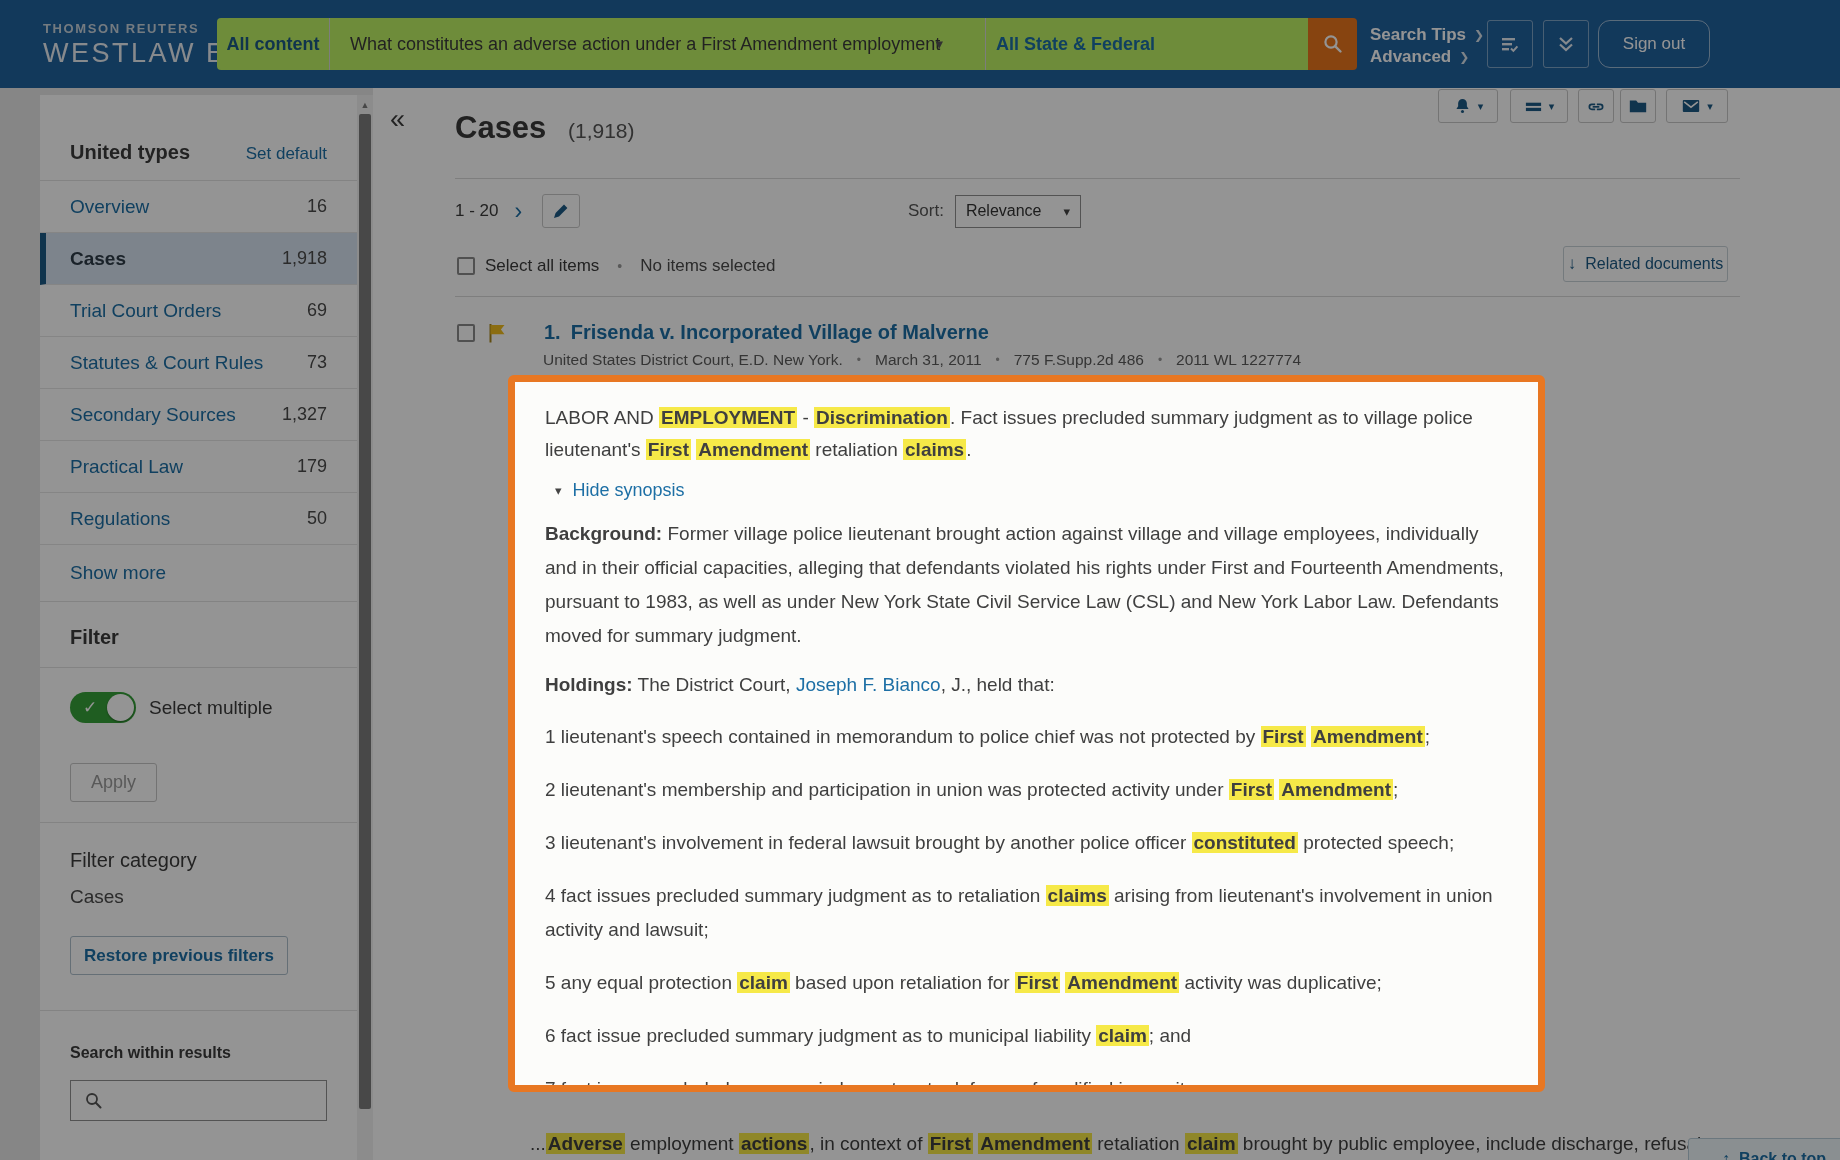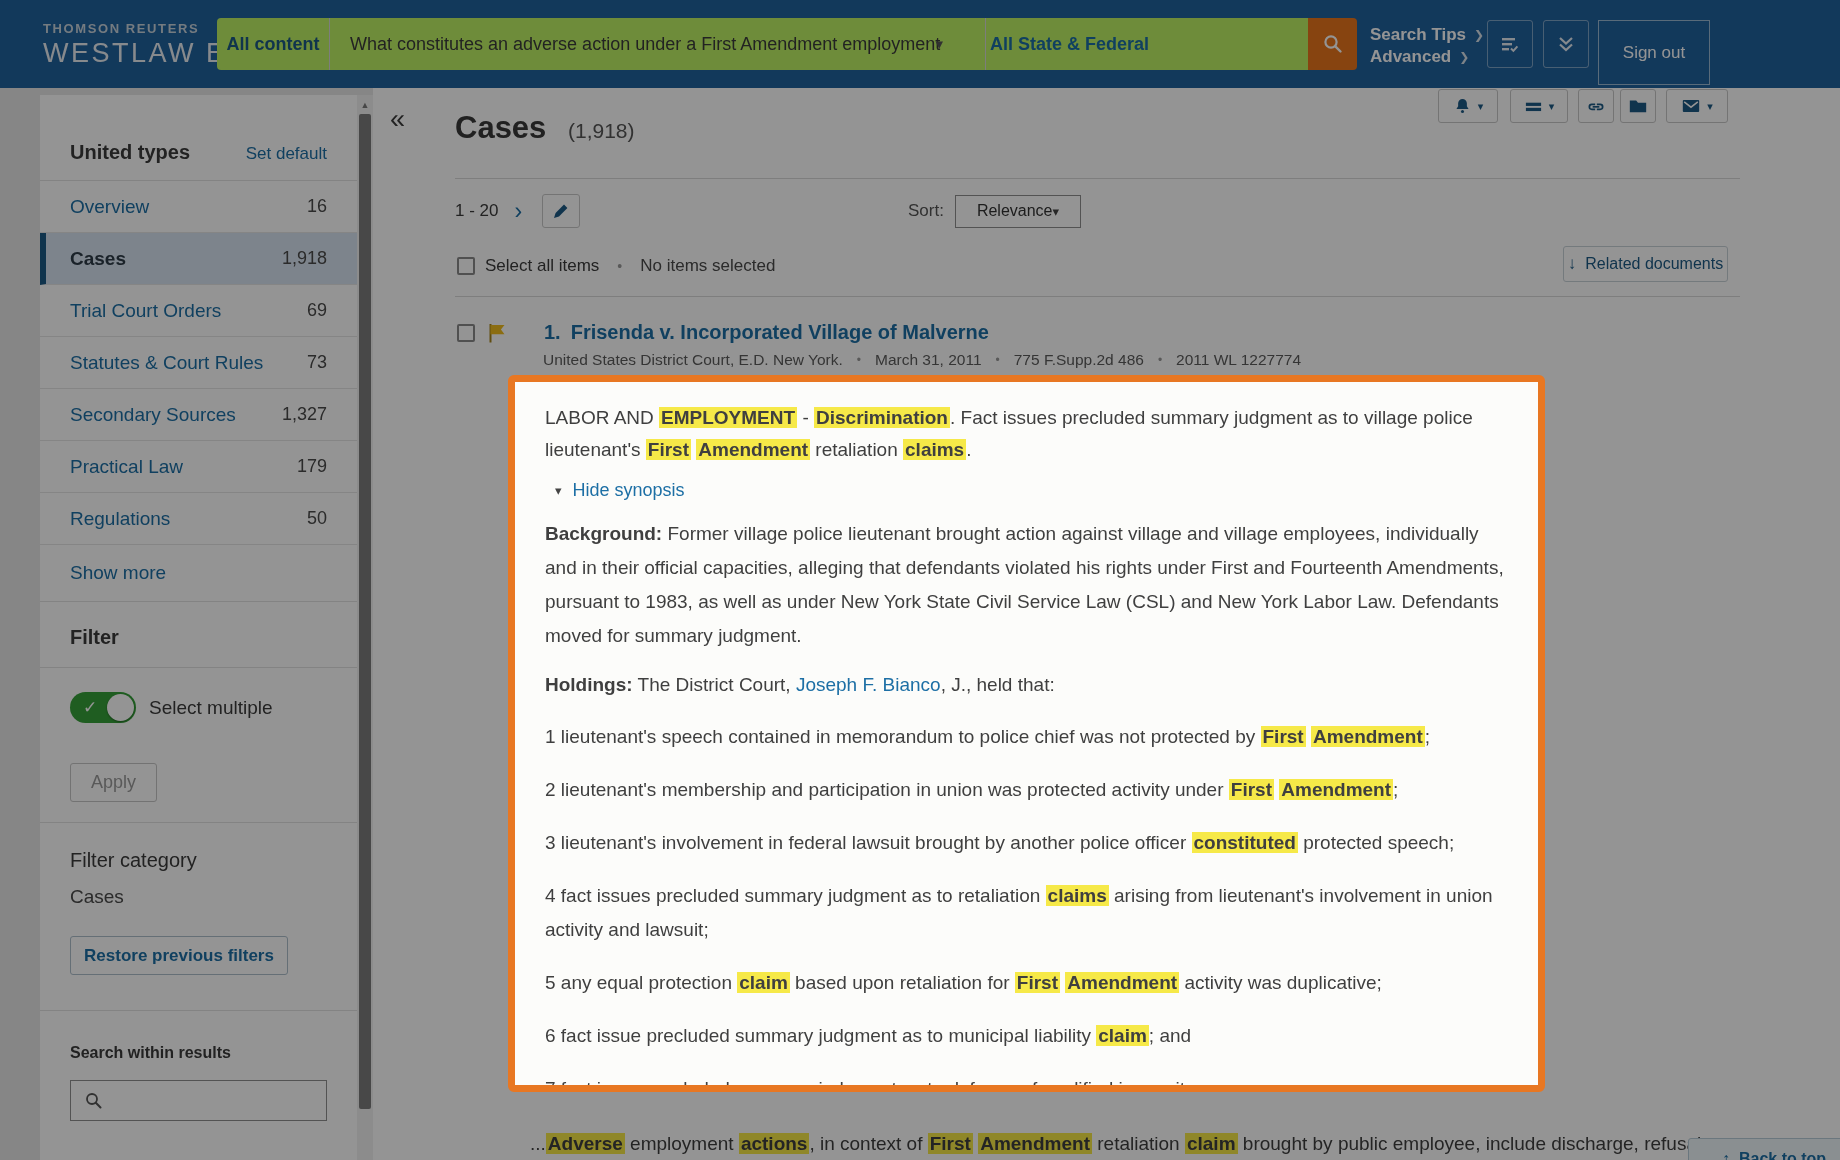--- a/index.html
+++ b/index.html
@@ -13,30 +13,30 @@
   .logo .l1{font-size:13px;font-weight:700;letter-spacing:1.6px;color:#c9d4dd;margin-bottom:5px;}
   .logo .l2{font-size:27px;font-weight:400;letter-spacing:2.5px;color:#e9eef3;}
   .search-strip{position:absolute;left:217px;top:18px;width:1091px;height:52px;background:#bef264;
                 border-radius:4px 0 0 4px;display:flex;align-items:stretch;}
   .all-content{width:113px;display:flex;align-items:center;justify-content:center;
                border-right:1px solid #d8d8d8;color:#1d5a85;font-size:18px;font-weight:600;cursor:pointer;}
   .query{flex:1;position:relative;display:flex;align-items:center;padding-left:20px;
          font-size:18px;color:#3c3c3c;white-space:nowrap;overflow:hidden;}
   .query .caret{position:absolute;right:42px;color:#555;font-size:15px;}
   .jurisdiction{width:323px;border-left:1px solid #d8d8d8;display:flex;align-items:center;
-                padding-left:4px;color:#1d6fa5;font-size:18px;font-weight:600;cursor:pointer;}
+                padding-left:10px;color:#1d6fa5;font-size:18px;font-weight:600;cursor:pointer;}
   .search-btn{position:absolute;left:1308px;top:18px;width:49px;height:52px;background:#e8761c;
               border-radius:0 4px 4px 0;display:flex;align-items:center;justify-content:center;cursor:pointer;}
   .hdr-links{position:absolute;left:1370px;top:24px;color:#fff;font-size:17px;font-weight:600;line-height:22px;}
   .hdr-links .row{display:flex;align-items:center;gap:8px;cursor:pointer;}
   .hdr-links .chev{font-size:12px;color:#d7e2ea;}
   .hdr-iconbtn{position:absolute;top:20px;width:46px;height:48px;border:1px solid rgba(255,255,255,.42);
                border-radius:3px;display:flex;align-items:center;justify-content:center;cursor:pointer;}
-  .signout{position:absolute;left:1598px;top:20px;width:112px;height:65px;border:1px solid rgba(255,255,255,.55);
-           border-radius:0;color:#fff;font-size:17px;display:flex;align-items:center;justify-content:center;cursor:pointer;}
+  .signout{position:absolute;left:1598px;top:20px;width:112px;height:48px;border:1px solid rgba(255,255,255,.55);
+           border-radius:12px;color:#fff;font-size:17px;display:flex;align-items:center;justify-content:center;cursor:pointer;}
 
   
   .sidebar{position:absolute;left:40px;top:95px;width:317px;height:1065px;background:#fff;color:#3b3b3b;}
   .ct-header{display:flex;justify-content:space-between;align-items:baseline;padding:46px 30px 16px 30px;}
   .ct-title{font-size:20px;font-weight:700;color:#3b3b3b;}
   .set-default{font-size:17px;color:#1d6fa5;cursor:pointer;}
   .sb-div{border-top:1px solid #e2e2e2;}
   .ct-row{height:52px;display:flex;align-items:center;justify-content:space-between;
           padding:0 30px;border-bottom:1px solid #e6e6e6;cursor:pointer;}
   .ct-row .lbl{font-size:19px;color:#1d6fa5;}
@@ -75,21 +75,21 @@
   .hdiv{position:absolute;left:82px;right:100px;border-top:1px solid #dadada;}
   .toolbar{position:absolute;left:82px;top:105px;height:36px;right:100px;}
   .pagwrap{display:flex;align-items:center;height:36px;}
   .pag{font-size:17px;color:#3b3b3b;}
   .next{color:#1d6fa5;font-size:23px;margin-left:16px;line-height:1;cursor:pointer;}
   .edit-btn{width:38px;height:34px;border:1px solid #c9c9c9;border-radius:3px;background:#fff;margin-left:20px;
             display:flex;align-items:center;justify-content:center;cursor:pointer;}
   .sort{position:absolute;left:453px;top:0;display:flex;align-items:center;gap:11px;height:36px;}
   .sort-lbl{font-size:17px;color:#555;}
   .sort-sel{width:126px;height:33px;border:1px solid #8f8f8f;background:#fff;display:flex;align-items:center;
-            justify-content:space-between;padding:0 21px;font-size:16px;color:#333;cursor:pointer;}
+            justify-content:space-between;padding:0 10px;font-size:16px;color:#333;cursor:pointer;}
   .sort-sel .caret{color:#444;font-size:13px;}
   .tbtn{position:absolute;top:1px;height:34px;border:1px solid #c9c9c9;border-radius:3px;background:#fff;
         display:flex;align-items:center;justify-content:center;gap:6px;cursor:pointer;}
   .tbtn .caret{color:#1d5a85;font-size:11px;}
   .reldocs{position:absolute;left:1190px;top:158px;width:165px;height:36px;border:1px solid #c9d2d8;border-radius:3px;
            background:#fff;color:#1d5a85;font-size:16px;display:flex;align-items:center;justify-content:center;gap:9px;cursor:pointer;}
   .reldocs .arr{font-size:17px;}
   .selrow{position:absolute;left:84px;top:168px;display:flex;align-items:center;}
   .checkbox{width:18px;height:18px;border:2px solid #8a8a8a;border-radius:2px;background:#fff;flex:none;cursor:pointer;}
   .selrow .lbl{font-size:17px;color:#3b3b3b;margin-left:10px;}

